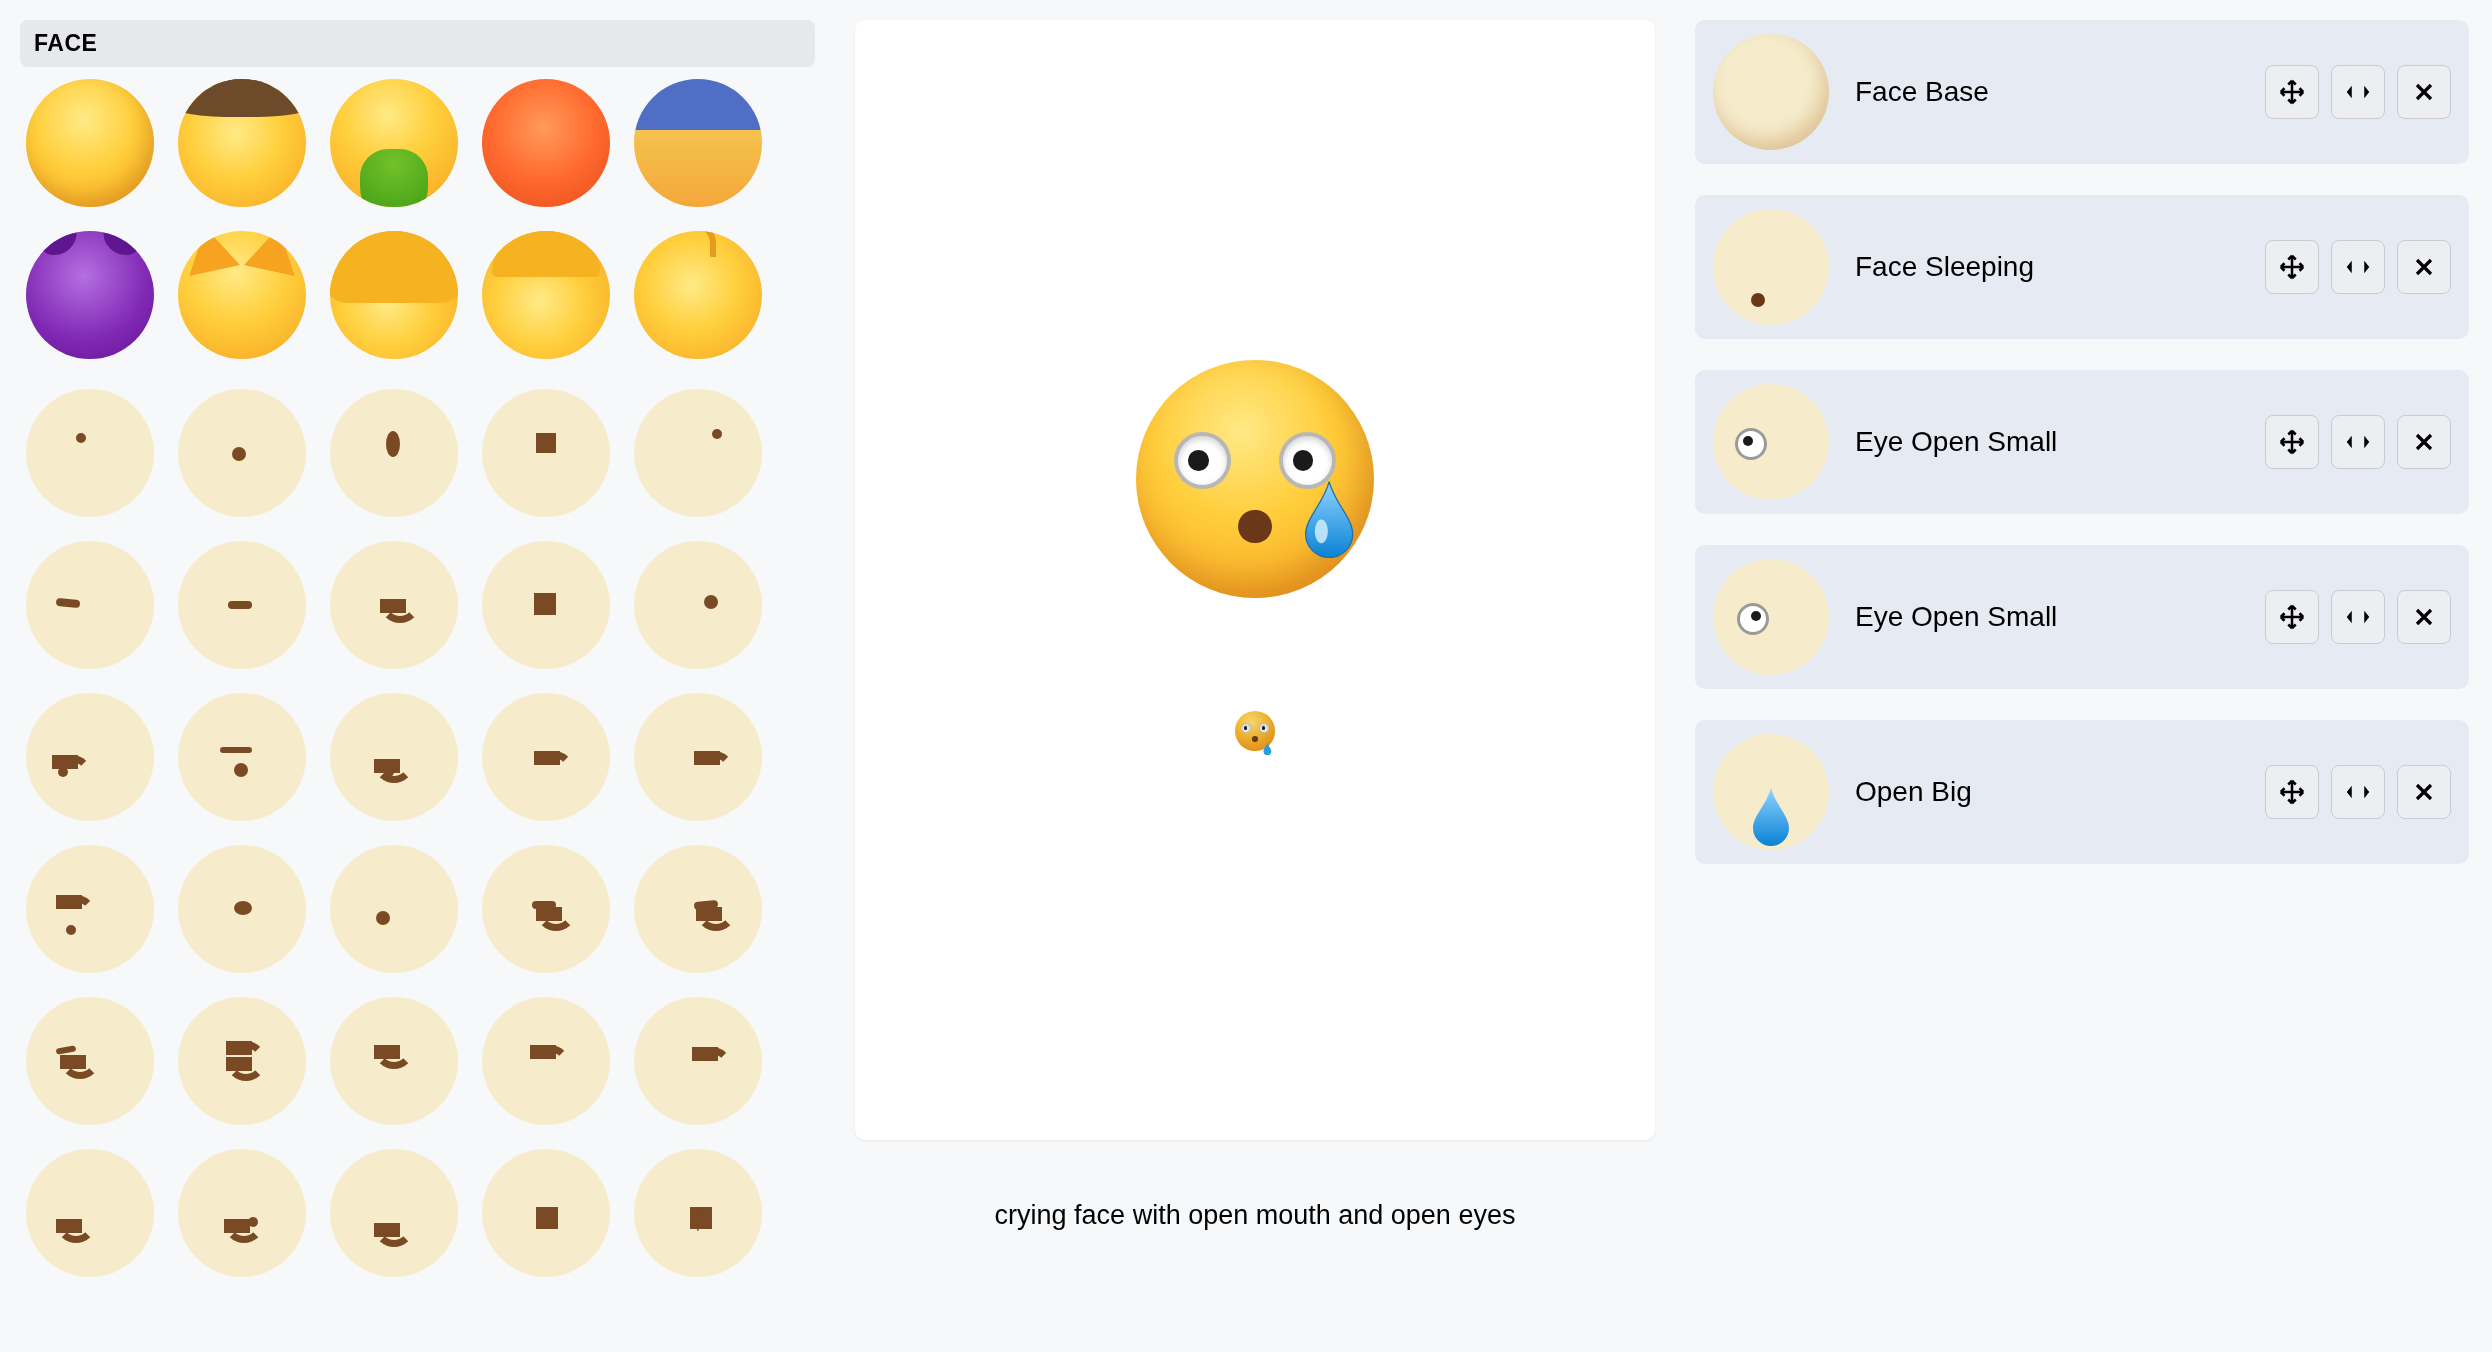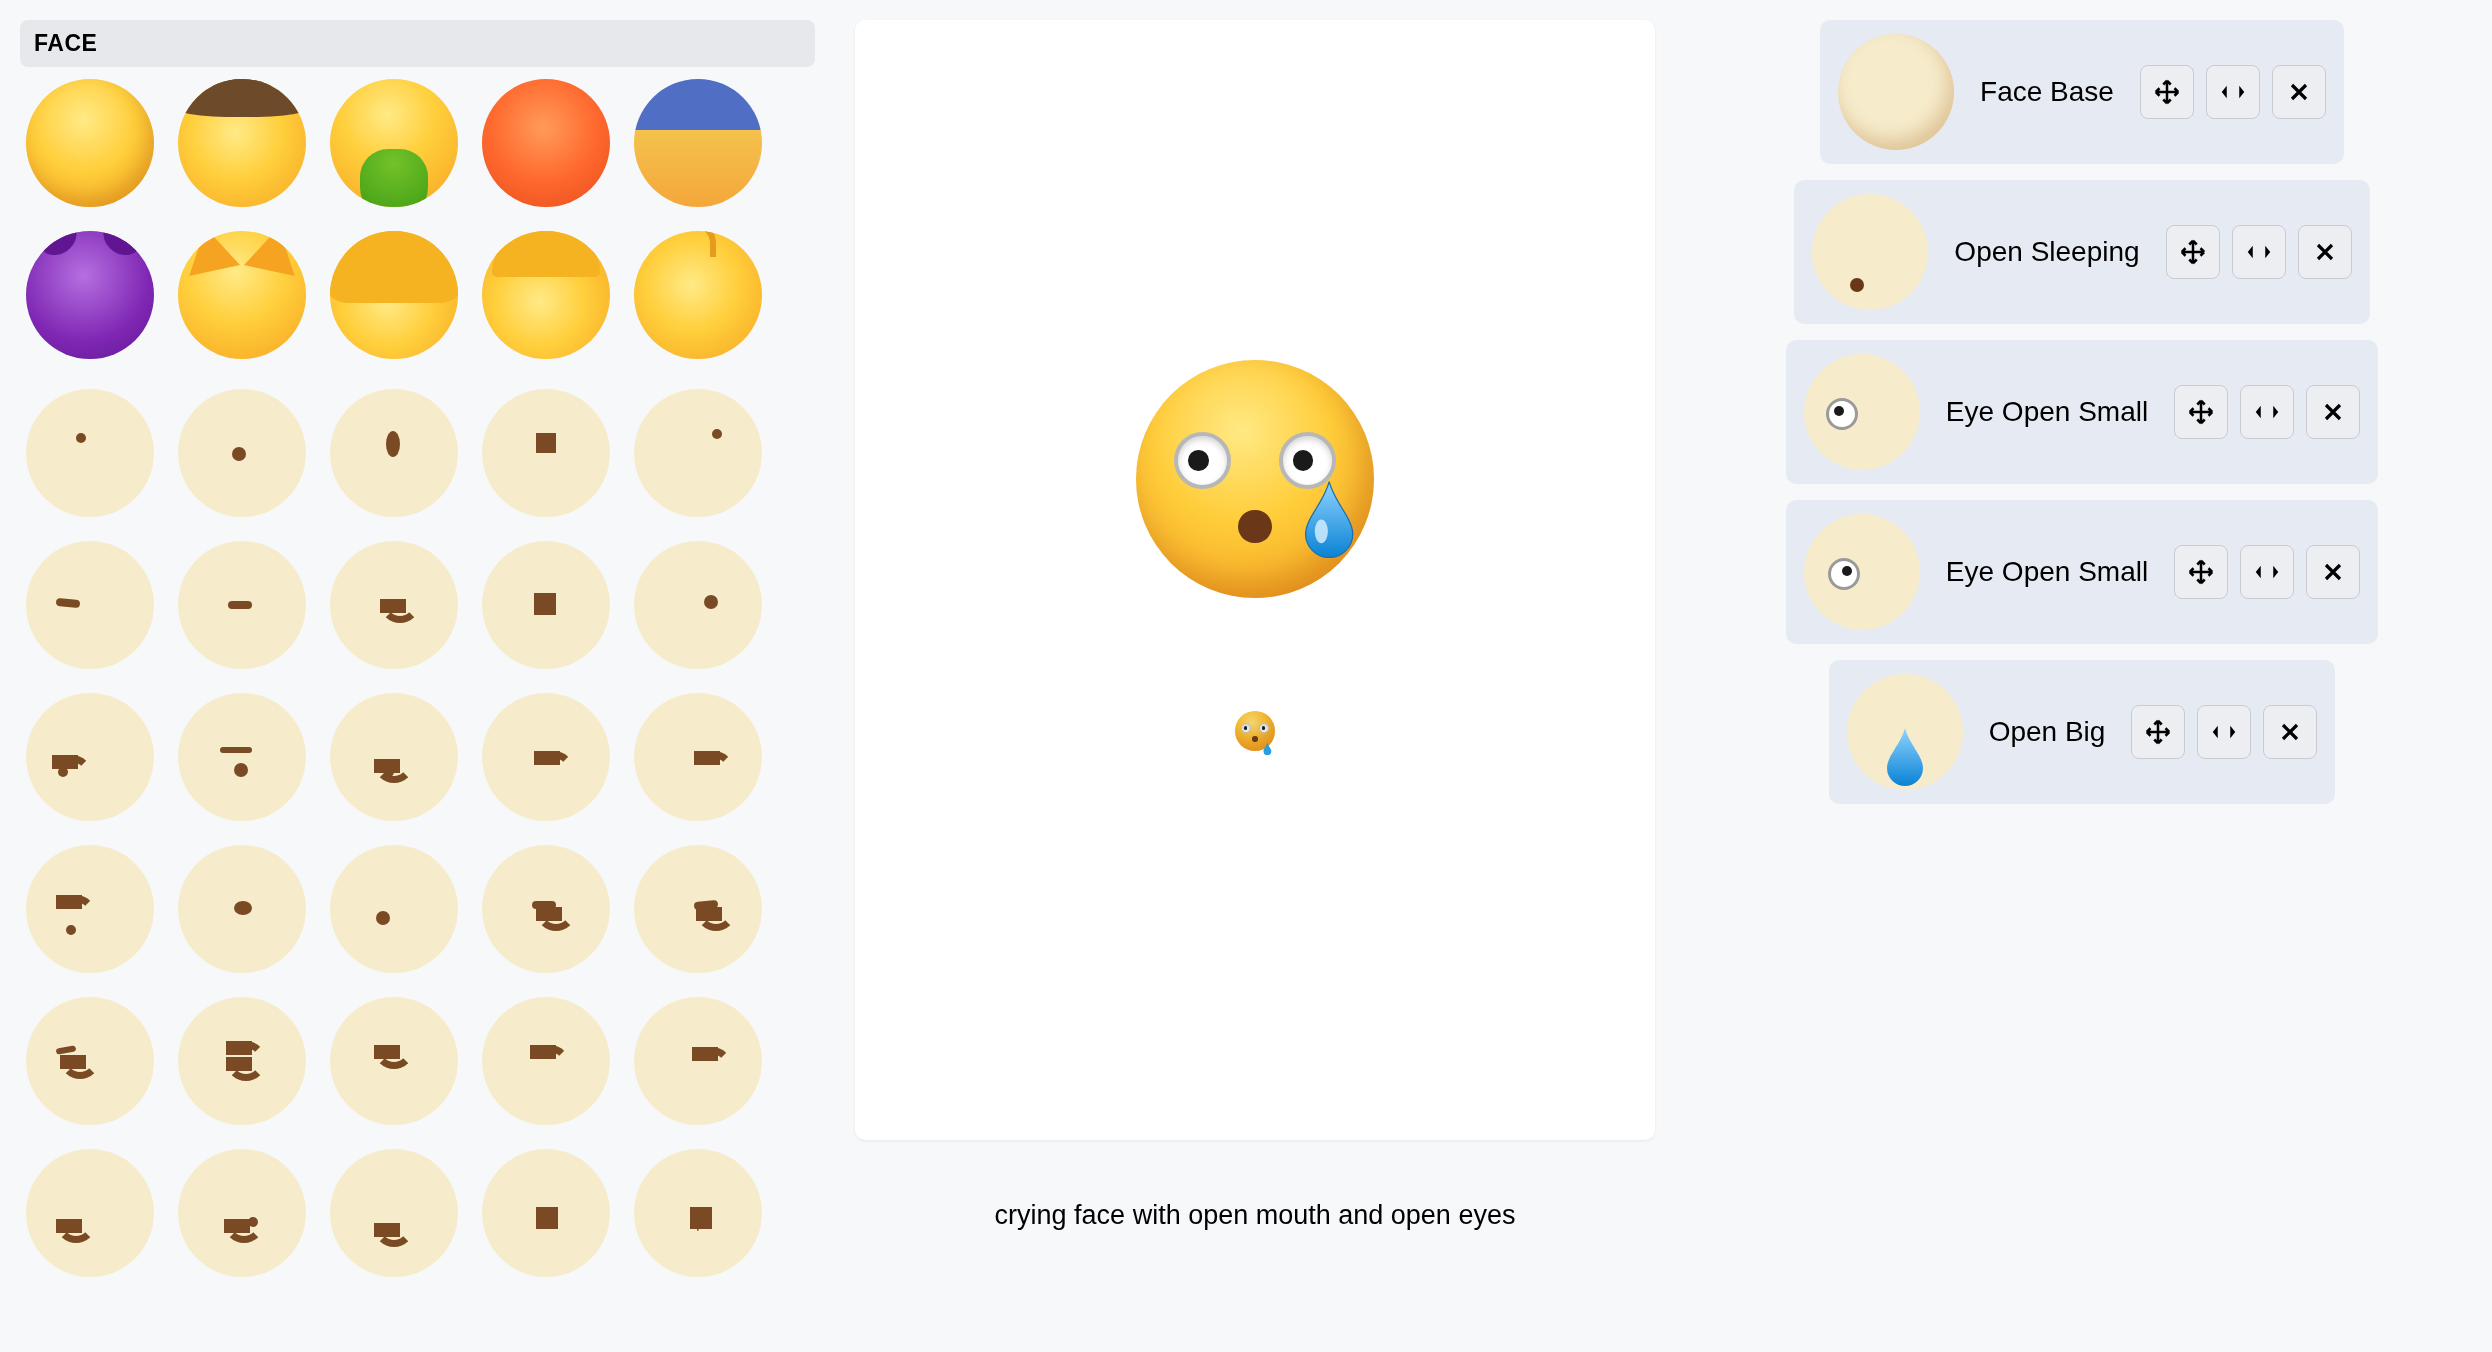--- a/index.html
+++ b/index.html
@@ -166,22 +166,21 @@
   .caption {
     margin-top: 60px;
     font-size: 27px;
   }
 
   
   .layers {
     width: 774px;
     display: flex;
     flex-direction: column;
-    gap: 16px;
-    align-items: center;
+    gap: 31px;
   }
   .layer-row {
     background: #e6eaf2;
     border-radius: 10px;
     display: flex;
     align-items: center;
     padding: 14px 18px;
     gap: 26px;
   }
   .layer-thumb {
@@ -427,21 +426,21 @@
         <div class="icon-btn x">
             <svg viewBox="0 0 24 24" stroke="#000" stroke-width="3.2">
               <path d="M5 5l14 14M19 5L5 19"></path>
             </svg>
           </div>
       </div>
     </div>
 
     <div class="layer-row">
       <div class="layer-thumb lt-mouth"></div>
-      <div class="layer-label">Open Sleeping</div>
+      <div class="layer-label">Face Sleeping</div>
       <div class="layer-actions">
         <div class="icon-btn">
             <svg viewBox="0 0 24 24" fill="none" stroke="#000" stroke-width="2">
               <path d="M12 3v18M3 12h18M12 3l-3 3M12 3l3 3M12 21l-3-3M12 21l3-3M3 12l3-3M3 12l3 3M21 12l-3-3M21 12l-3 3"></path>
             </svg>
           </div>
         <div class="icon-btn">
             <svg viewBox="0 0 24 24" fill="#000">
               <path d="M7 7l-4 5 4 5V7zM17 7v10l4-5-4-5z"></path>
             </svg>

